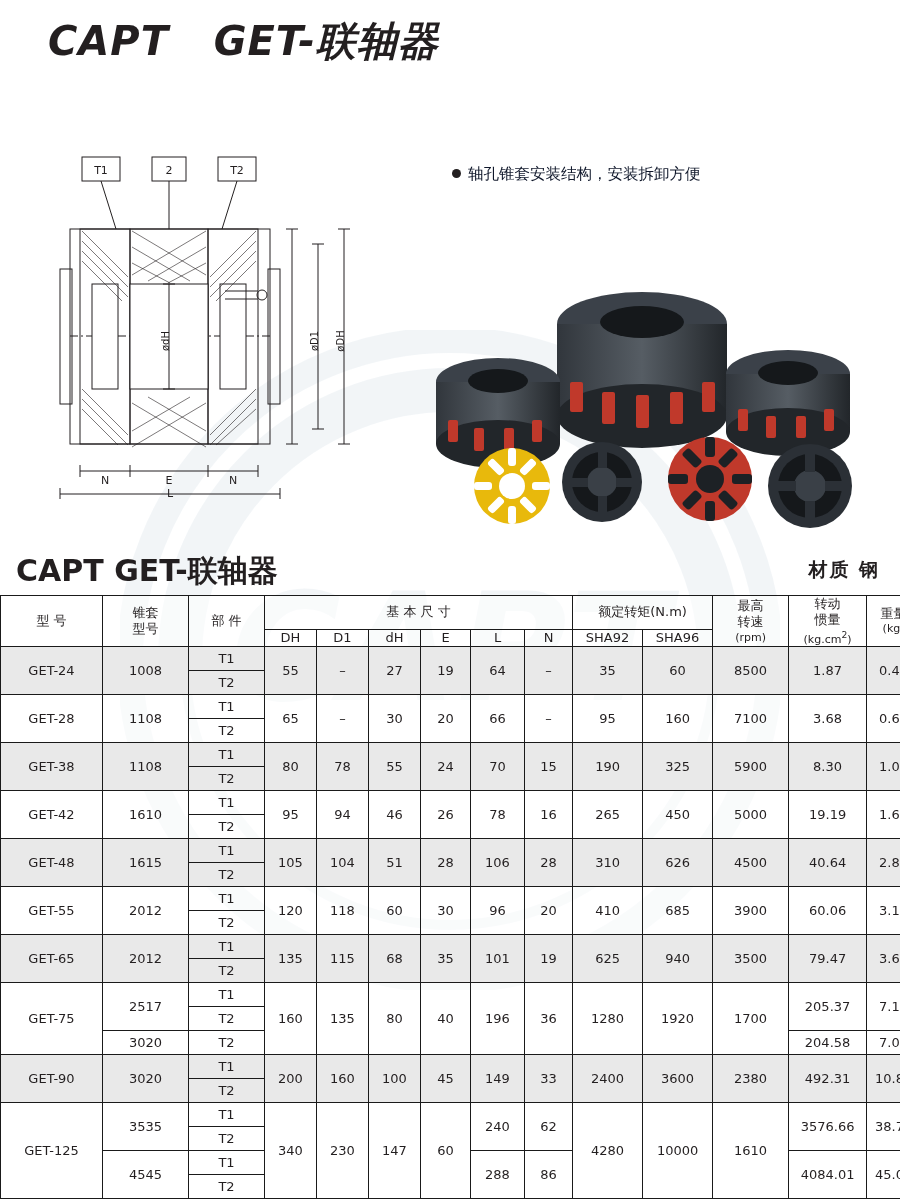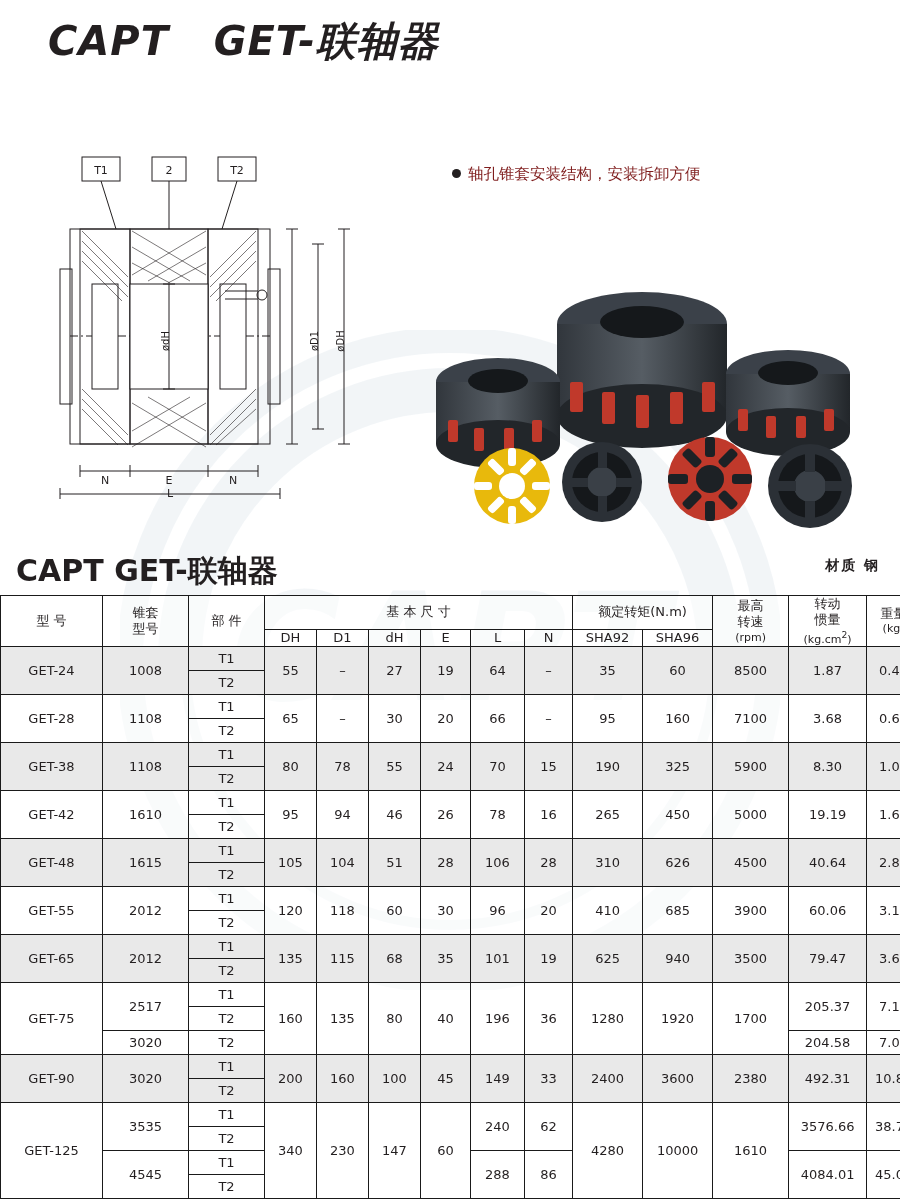--- a/index.html
+++ b/index.html
@@ -50,21 +50,21 @@
     width: 360px; height: 420px;
   }
 
   .bullets {
     position: absolute;
     left: 452px; top: 95px;
     width: 420px;
   }
   .bullet {
     font-size: 15.5px;
-    color: #7f1d1d;
+    color: #0f172a;
     margin-bottom: 24px;
     line-height: 1.3;
     font-family: "DejaVu Sans", sans-serif;
   }
   .bullet .dot {
     display: inline-block;
     width: 9px; height: 9px;
     border-radius: 50%;
     background: #231f20;
     margin-right: 7px;
@@ -87,21 +87,21 @@
     position: absolute;
     left: 16px; top: 0;
     font-family: "DejaVu Sans", sans-serif;
     font-size: 30px;
     font-weight: bold;
     letter-spacing: 0px;
   }
   .material {
     position: absolute;
     right: 20px; top: 6px;
-    font-size: 14px;
+    font-size: 19px;
     font-weight: bold;
     font-family: "DejaVu Sans", sans-serif;
     letter-spacing: 2px;
   }
 
   
   table.spec {
     border-collapse: collapse;
     width: 870px;
     margin: 0 auto;

